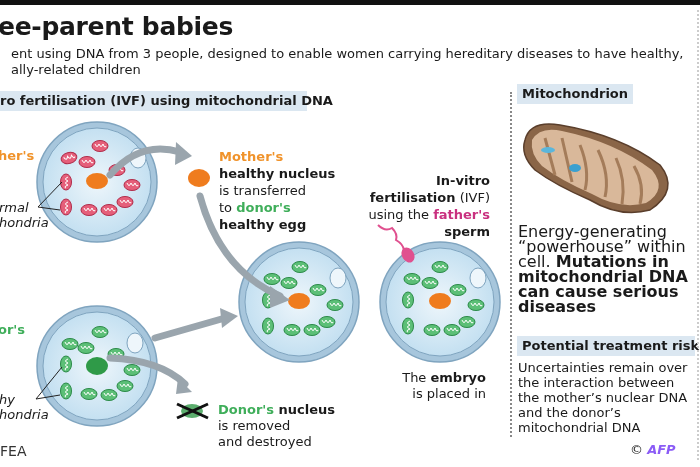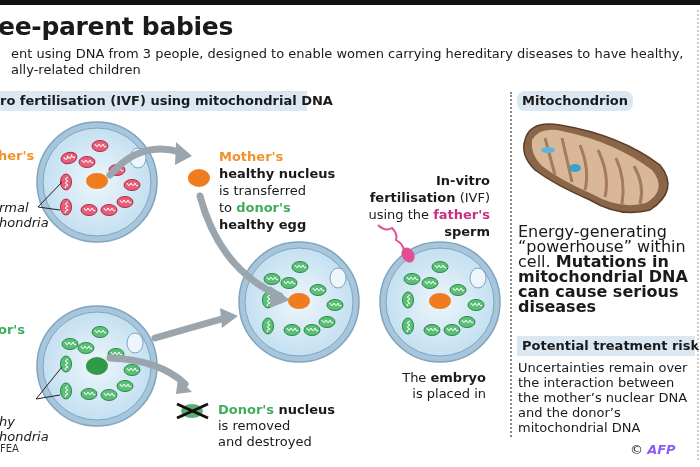--- a/index.html
+++ b/index.html
@@ -2,37 +2,37 @@
 <html><head>
 <meta charset="utf-8">
 <style>
   * { box-sizing: border-box; margin: 0; padding: 0; }
   body { width: 700px; height: 467px; background: #ffffff; position: relative; overflow: hidden; font-family: "DejaVu Sans", "Liberation Sans", sans-serif; color: #1a1a1a; }
   .topbar { position: absolute; left: 0; top: 0; width: 700px; height: 5px; background: #111; }
   .title { position: absolute; left: -2px; top: 12px; font-size: 25px; font-weight: bold; letter-spacing: -0.3px; white-space: nowrap; }
   .subtitle { position: absolute; left: -1px; top: 46px; font-size: 13px; line-height: 16px; white-space: nowrap; margin-left: 12px; }
   .section-head { position: absolute; background: #dbe7f1; font-size: 13px; font-weight: bold; padding: 2px 5px; white-space: nowrap; line-height: 16px; }
   .sec-ivf { left: -5px; top: 91px; width: 312px; }
-  .sec-mito { left: 517px; top: 91px; border-radius: 8px; }
+  .sec-mito { left: 517px; top: 84px; }
   .sec-risk { left: 517px; top: 336px; width: 178px; }
   .divider { position: absolute; left: 510px; top: 92px; height: 345px; border-left: 2px dotted #888; }
   .rdivider { position: absolute; left: 697px; top: 10px; height: 450px; border-left: 2px dotted #ccc; }
   .lbl { position: absolute; font-size: 13px; line-height: 15px; white-space: nowrap; }
   .b { font-weight: bold; }
   .orange { color: #f0932b; font-weight: bold; }
   .green { color: #3fae5a; font-weight: bold; }
   .pink { color: #c9307f; font-weight: bold; }
   .it { font-style: italic; }
   .right { text-align: right; }
   svg { position: absolute; left: 0; top: 0; }
   .mito-desc { position: absolute; left: 518px; top: 224px; font-size: 16px; line-height: 15px; width: 180px; }
   .risk-desc { position: absolute; left: 518px; top: 360px; font-size: 13px; line-height: 15px; width: 180px; }
   .afp { position: absolute; left: 630px; top: 442px; font-size: 13px; white-space: nowrap; }
   .afp .logo { color: #8b5cf6; font-weight: bold; font-style: italic; }
-  .credit { position: absolute; left: 0; top: 443px; font-size: 10px; color: #333; text-align: right; }
+  .credit { position: absolute; left: 0; top: 443px; font-size: 14px; color: #333; text-align: right; }
 </style>
 </head>
 <body>
 
 <div class="topbar"></div>
 
 <div class="title">ee-parent babies</div>
 <div class="subtitle">
   <div>ent using DNA from 3 people, designed to enable women carrying hereditary diseases to have healthy,</div>
   <div>ally-related children</div>
@@ -172,21 +172,21 @@
   <span class="orange">her's</span>
 </div>
 <div class="lbl it" style="left:-1px; top:200px;">
   <div>rmal</div>
   <div>hondria</div>
 </div>
 
 <div class="lbl" style="left:-2px; top:322px;">
   <span class="green">or's</span>
 </div>
-<div class="lbl it" style="left:-1px; top:392px;margin-top:22px;">
+<div class="lbl it" style="left:-1px; top:392px;">
   <div>hy</div>
   <div>hondria</div>
 </div>
 
 <div class="lbl" style="left:219px; top:148px; line-height:17px;">
   <div class="orange">Mother's</div>
   <div class="b">healthy nucleus</div>
   <div>is transferred</div>
   <div><span>to </span><span class="green">donor's</span></div>
   <div class="b">healthy egg</div>

